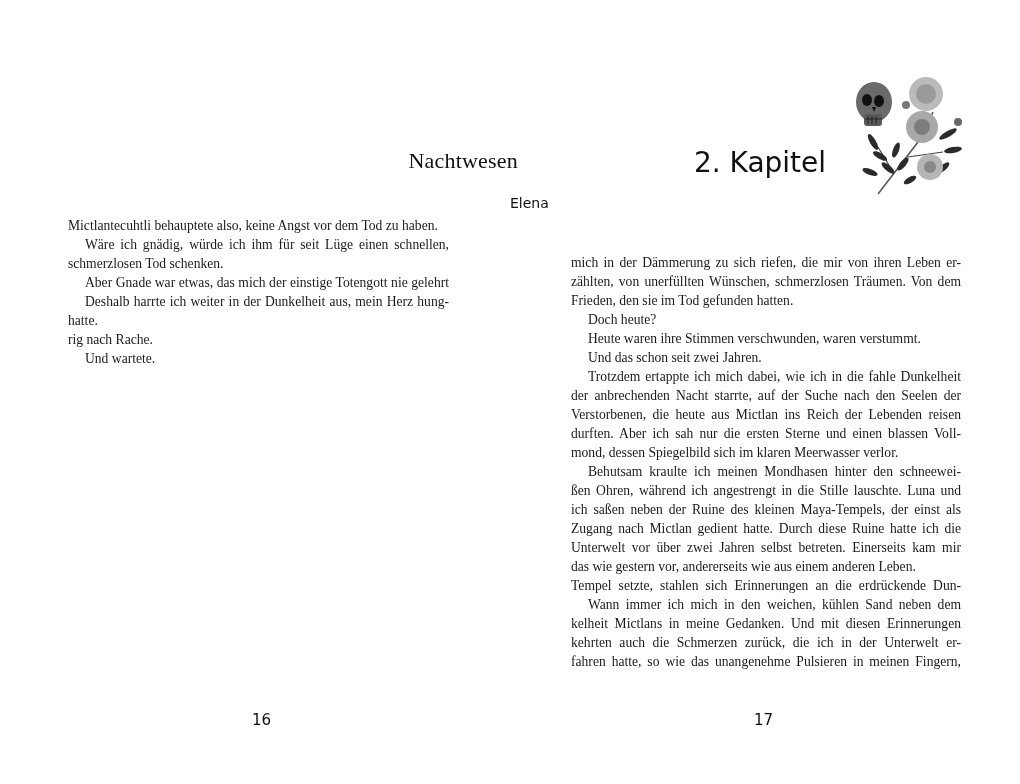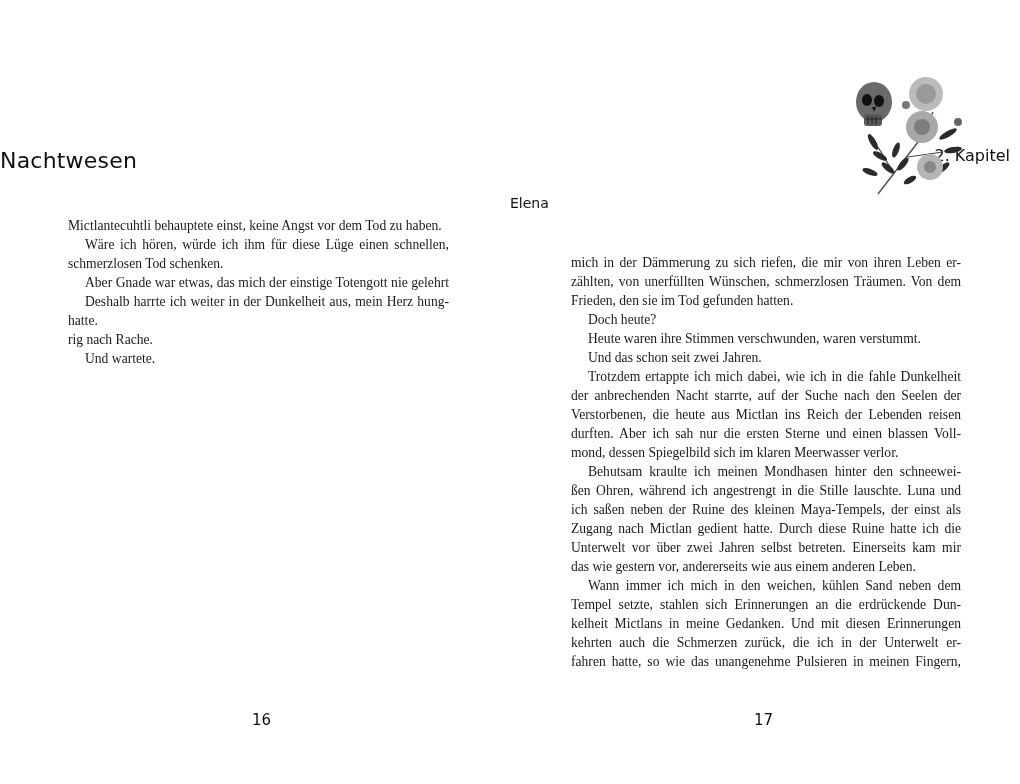--- a/index.html
+++ b/index.html
@@ -1,42 +1,42 @@
 <!DOCTYPE html>
 <html><head>
 <meta charset="utf-8">
 <style>
   html, body { margin:0; padding:0; background:#ffffff; }
   body { width:1020px; height:784px; position:relative; overflow:hidden; color:#1a1a1a; }
   .page { position:absolute; top:0; height:784px; }
   .page.left { left:0; width:510px; }
   .page.right { left:510px; width:510px; }
   .title { position:absolute; font-family:"DejaVu Sans", sans-serif; font-weight:500; color:#111; white-space:nowrap; }
-  .left .title { left:0; width:518px; text-align:left; top:148px; font-size:22px; letter-spacing:0.2px; }
-  .right .chapter { left:0; width:500px; text-align:right; top:146px; font-size:16px; }
+  .left .title { left:0; width:518px; text-align:right; top:148px; font-size:22px; letter-spacing:0.2px;font-family:Liberation Serif, serif; }
+  .right .chapter { left:0; width:500px; text-align:center; top:146px; font-size:28px; }
   .right .subtitle { position:absolute; left:0; width:500px; text-align:left; top:195px; font-family:"DejaVu Sans", sans-serif; font-size:14px; color:#111; }
   .text { position:absolute; font-family:"Liberation Serif", serif; font-size:13.6px; line-height:19px; color:#1a1a1a; text-align:justify; }
   .left .text { left:68px; width:381px; top:216px; }
   .right .text { left:61px; width:390px; top:253px; }
   .line { display:block; white-space:nowrap; text-align:justify; text-align-last:justify; height:19px; overflow:hidden; }
   .line.last { text-align-last:left; }
   .line.indent { padding-left:17px; }
   .pagenum { position:absolute; top:711px; font-family:"DejaVu Sans", sans-serif; font-size:15px; color:#111; }
   .left .pagenum { left:252px; }
   .right .pagenum { left:244px; }
   .illus { position:absolute; left:338px; top:72px; width:120px; height:125px; }
 </style>
 </head>
 <body>
 
 <div class="page left">
   <div class="title">Nachtwesen</div>
   <div class="text" id="left-text">
-      <span class="line last">Mictlantecuhtli behauptete einst, keine Angst vor dem Tod zu haben.</span>
-      <span class="line indent">Wäre ich hören, würde ich ihm für diese Lüge einen schnellen,</span>
+      <span class="line last">Mictlantecuhtli behauptete also, keine Angst vor dem Tod zu haben.</span>
+      <span class="line indent">Wäre ich gnädig, würde ich ihm für seit Lüge einen schnellen,</span>
       <span class="line last">schmerzlosen Tod schenken.</span>
       <span class="line indent">Aber Gnade war etwas, das mich der einstige Totengott nie gelehrt</span>
       <span class="line indent">Deshalb harrte ich weiter in der Dunkelheit aus, mein Herz hung-</span>
       <span class="line last">hatte.</span>
       <span class="line last">rig nach Rache.</span>
       <span class="line indent last">Und wartete.</span>
     </div>
   <div class="pagenum">16</div>
 </div>
 
@@ -93,20 +93,20 @@
       <span class="line">der anbrechenden Nacht starrte, auf der Suche nach den Seelen der</span>
       <span class="line">Verstorbenen, die heute aus Mictlan ins Reich der Lebenden reisen</span>
       <span class="line">durften. Aber ich sah nur die ersten Sterne und einen blassen Voll-</span>
       <span class="line last">mond, dessen Spiegelbild sich im klaren Meerwasser verlor.</span>
       <span class="line indent">Behutsam kraulte ich meinen Mondhasen hinter den schneewei-</span>
       <span class="line">ßen Ohren, während ich angestrengt in die Stille lauschte. Luna und</span>
       <span class="line">ich saßen neben der Ruine des kleinen Maya-Tempels, der einst als</span>
       <span class="line">Zugang nach Mictlan gedient hatte. Durch diese Ruine hatte ich die</span>
       <span class="line">Unterwelt vor über zwei Jahren selbst betreten. Einerseits kam mir</span>
       <span class="line last">das wie gestern vor, andererseits wie aus einem anderen Leben.</span>
+      <span class="line">Tempel setzte, stahlen sich Erinnerungen an die erdrückende Dun-</span>
       <span class="line indent">Wann immer ich mich in den weichen, kühlen Sand neben dem</span>
-      <span class="line">Tempel setzte, stahlen sich Erinnerungen an die erdrückende Dun-</span>
       <span class="line">kelheit Mictlans in meine Gedanken. Und mit diesen Erinnerungen</span>
       <span class="line">kehrten auch die Schmerzen zurück, die ich in der Unterwelt er-</span>
       <span class="line">fahren hatte, so wie das unangenehme Pulsieren in meinen Fingern,</span>
     </div>
   <div class="pagenum">17</div>
 </div>
 
 </body></html>

